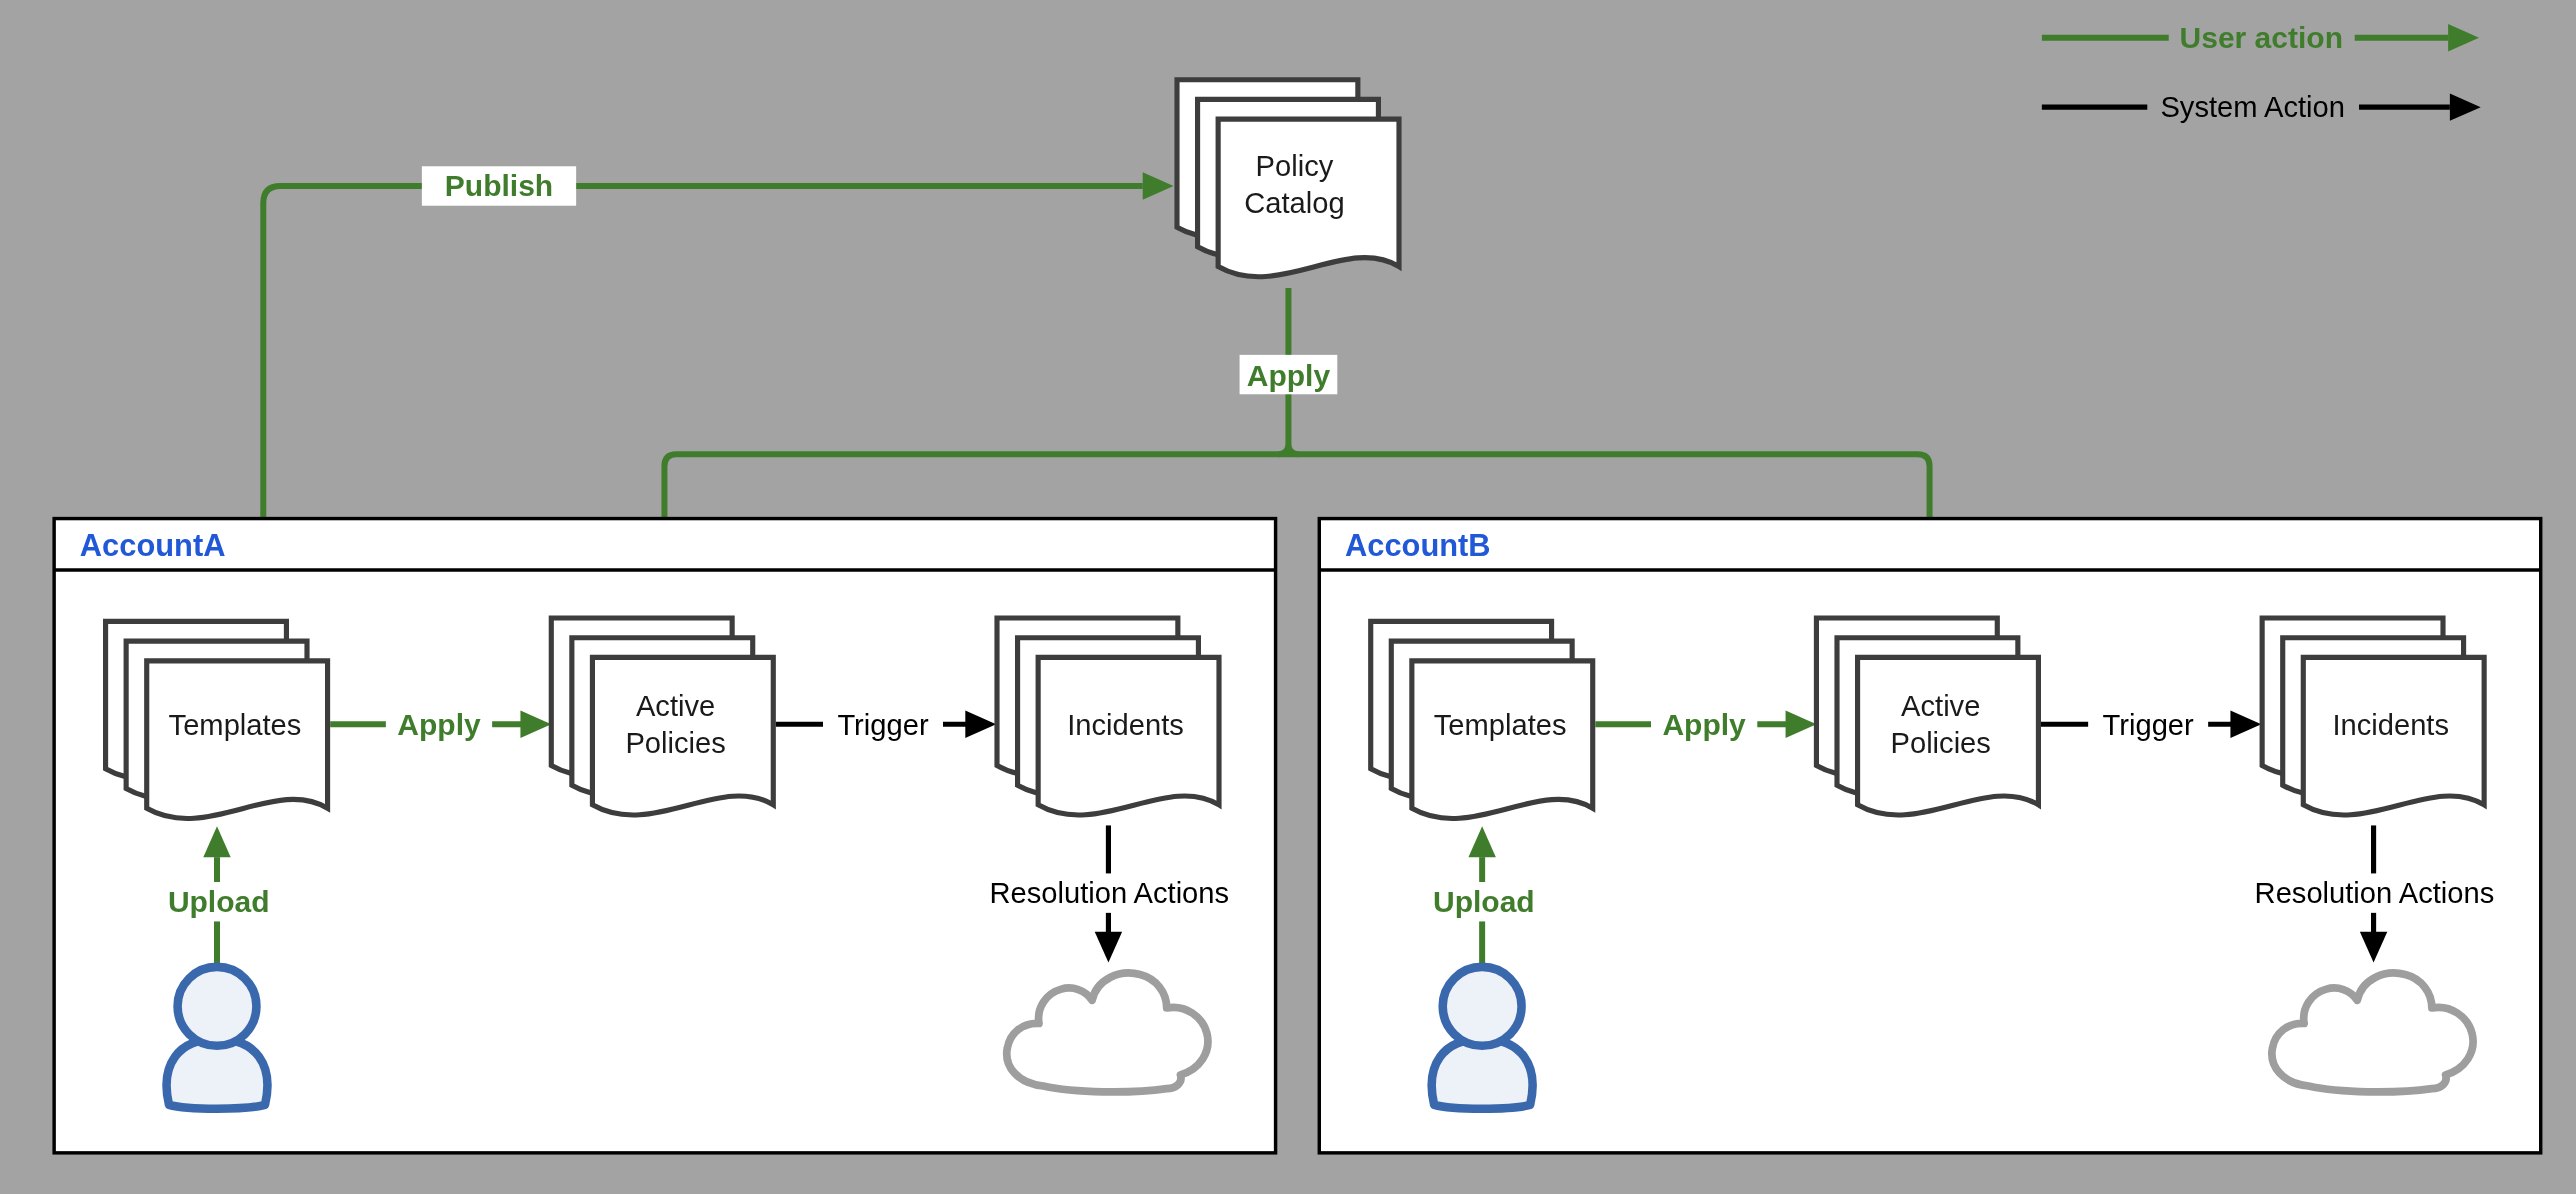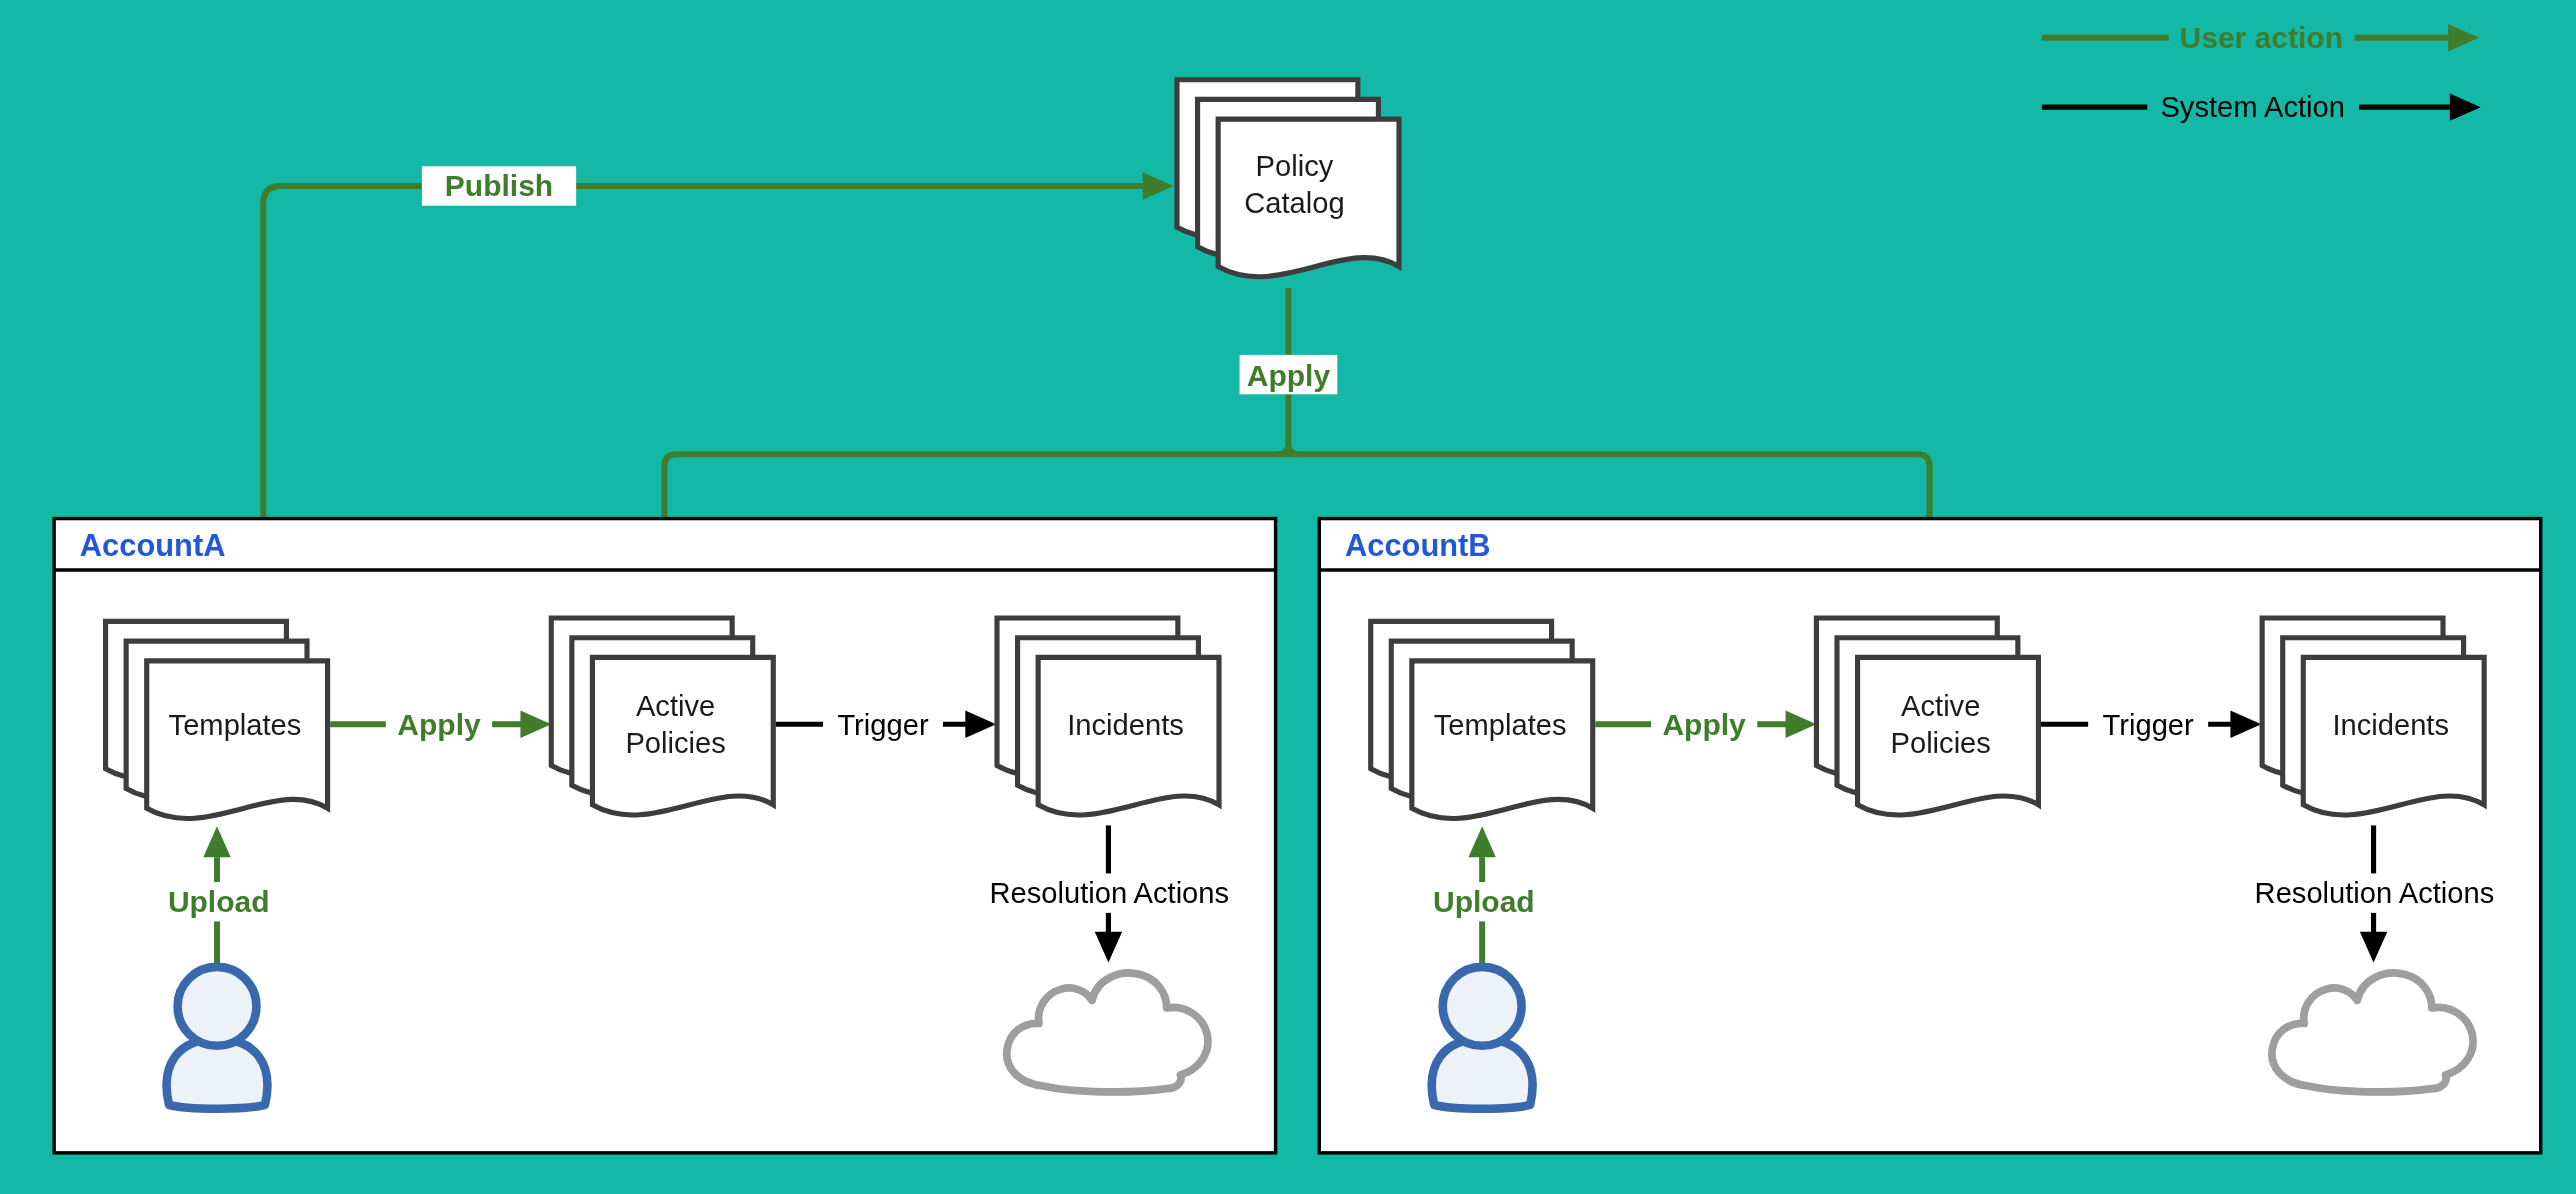--- a/index.html
+++ b/index.html
@@ -3,21 +3,21 @@
 <meta charset="utf-8">
 <style>
   html, body {
     margin: 0;
     padding: 0;
     background: #ffffff;
   }
   .canvas-wrap {
     width: 2576px;
     height: 1194px;
-    background: #14b8a6;
+    background: #a3a3a3;
     position: relative;
   }
   svg {
     display: block;
     font-family: "Liberation Sans", sans-serif;
   }
   
   .doc-page {
     fill: #ffffff;
     stroke: var(--doc-border, #3d3d3d);

